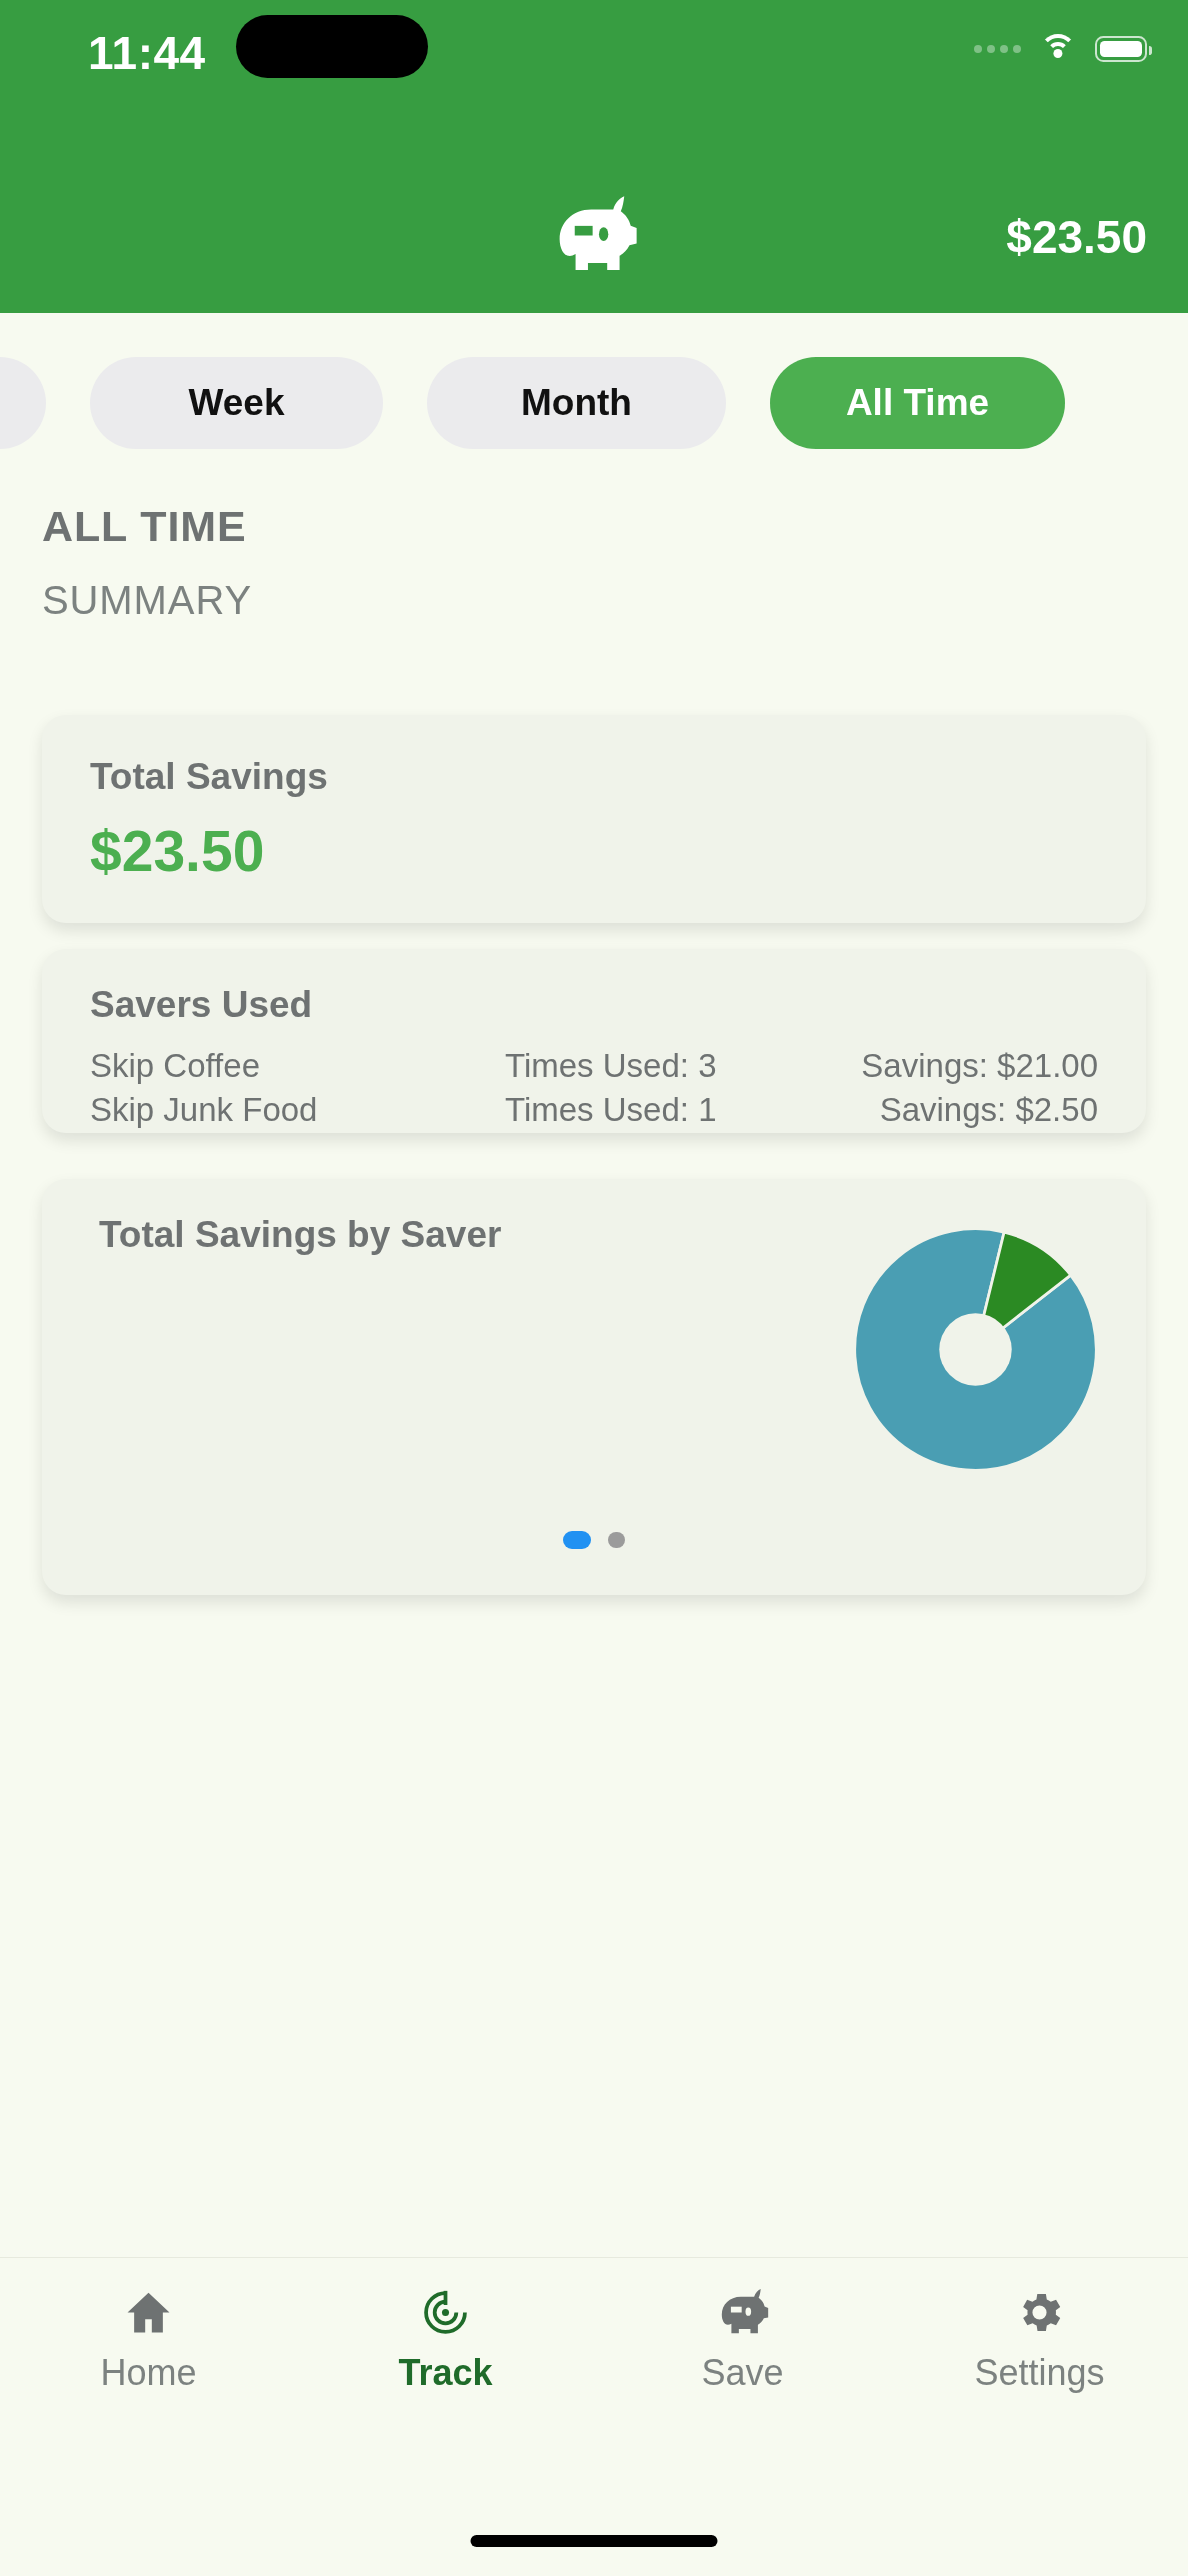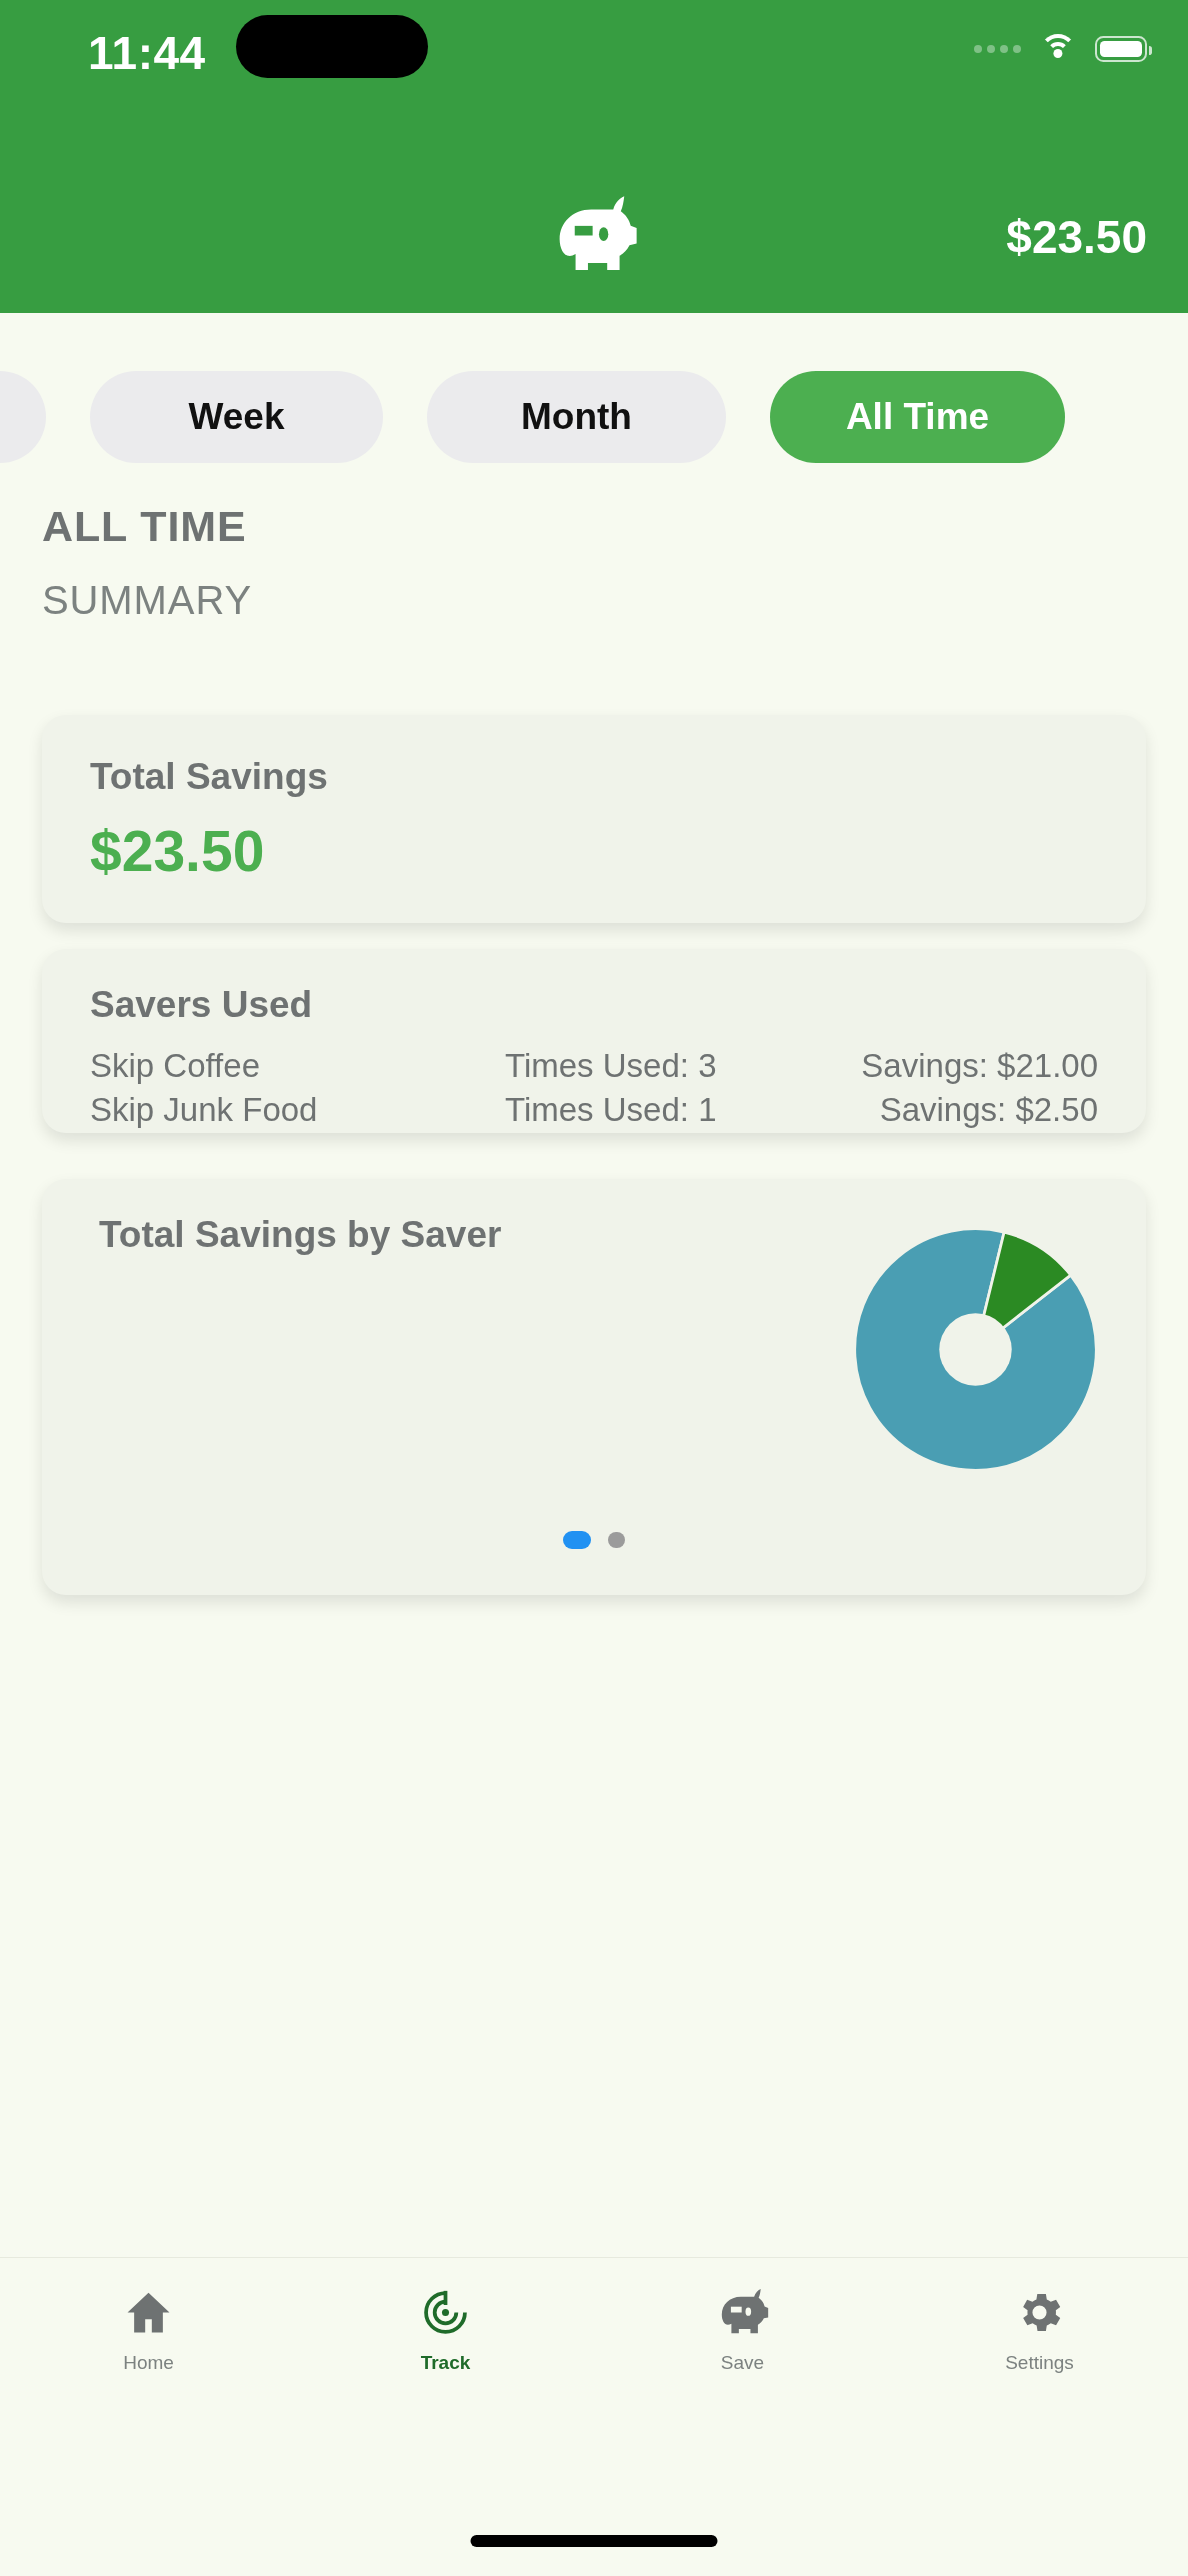--- a/index.html
+++ b/index.html
@@ -59,21 +59,21 @@
   }
 
   
   .content{
     position:absolute; top:313px; left:0; width:1188px; height:1944px;
     background:#F7FAF0;
   }
 
   
   .pills{
-    position:absolute; top:53px; left:0; width:1188px; height:101px;
+    position:absolute; top:39px; left:0; width:1188px; height:101px;
     display:flex; align-items:center; gap:44px; padding-left:0;
   }
   .pill{
     height:92px; border-radius:46px; display:flex; align-items:center;
     justify-content:center; font-size:37px; font-weight:700;
     background:#EBEBED; color:#111; flex:none;
   }
   .pill.partial{ width:101px; margin-left:-55px; }
   .pill.week{ width:293px; }
   .pill.month{ width:299px; }
@@ -144,21 +144,21 @@
   
   .tabbar{
     position:absolute; left:0; top:2257px; width:1188px; height:319px;
     background:#F7FAF0; border-top:0.9px solid #E7EADE;
     display:flex; align-items:flex-start; padding-top:28px;
   }
   .tab{
     flex:1; display:flex; flex-direction:column; align-items:center; gap:13px;
   }
   .tab .ic{ width:53px; height:53px; display:block; }
-  .tab .lb{ font-size:19px; color:#7C8280; }
+  .tab .lb{ font-size:36px; color:#7C8280; }
   .tab.active .lb{ color:#1F6B2A; font-weight:600; }
   .home-indicator{
     position:absolute; left:50%; transform:translateX(-50%); bottom:29.5px;
     width:247px; height:12px; background:#000; border-radius:6.4px;
   }
 </style>
 </head>
 <body>
 
 <div class="statusbar">

